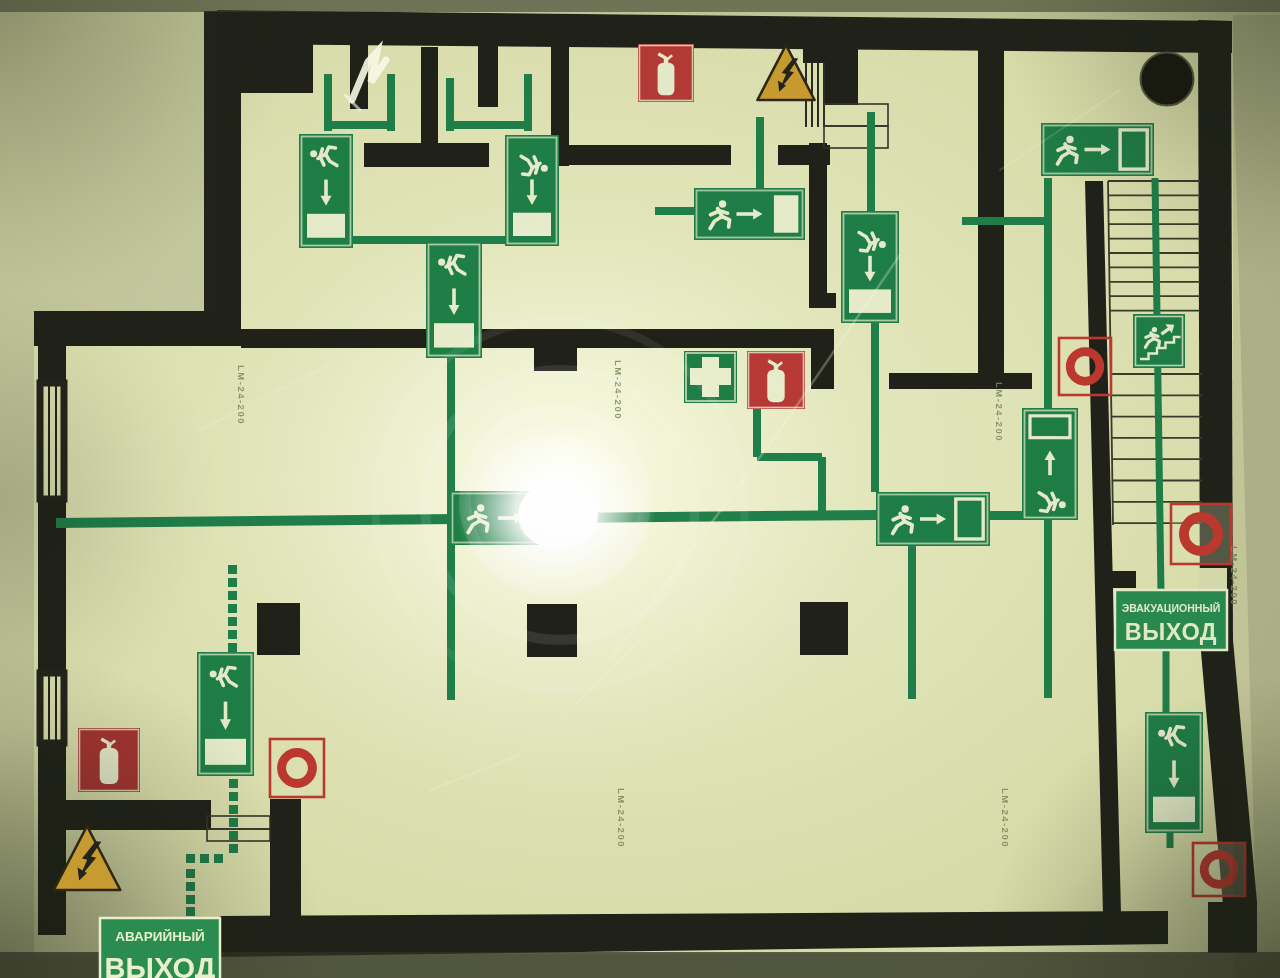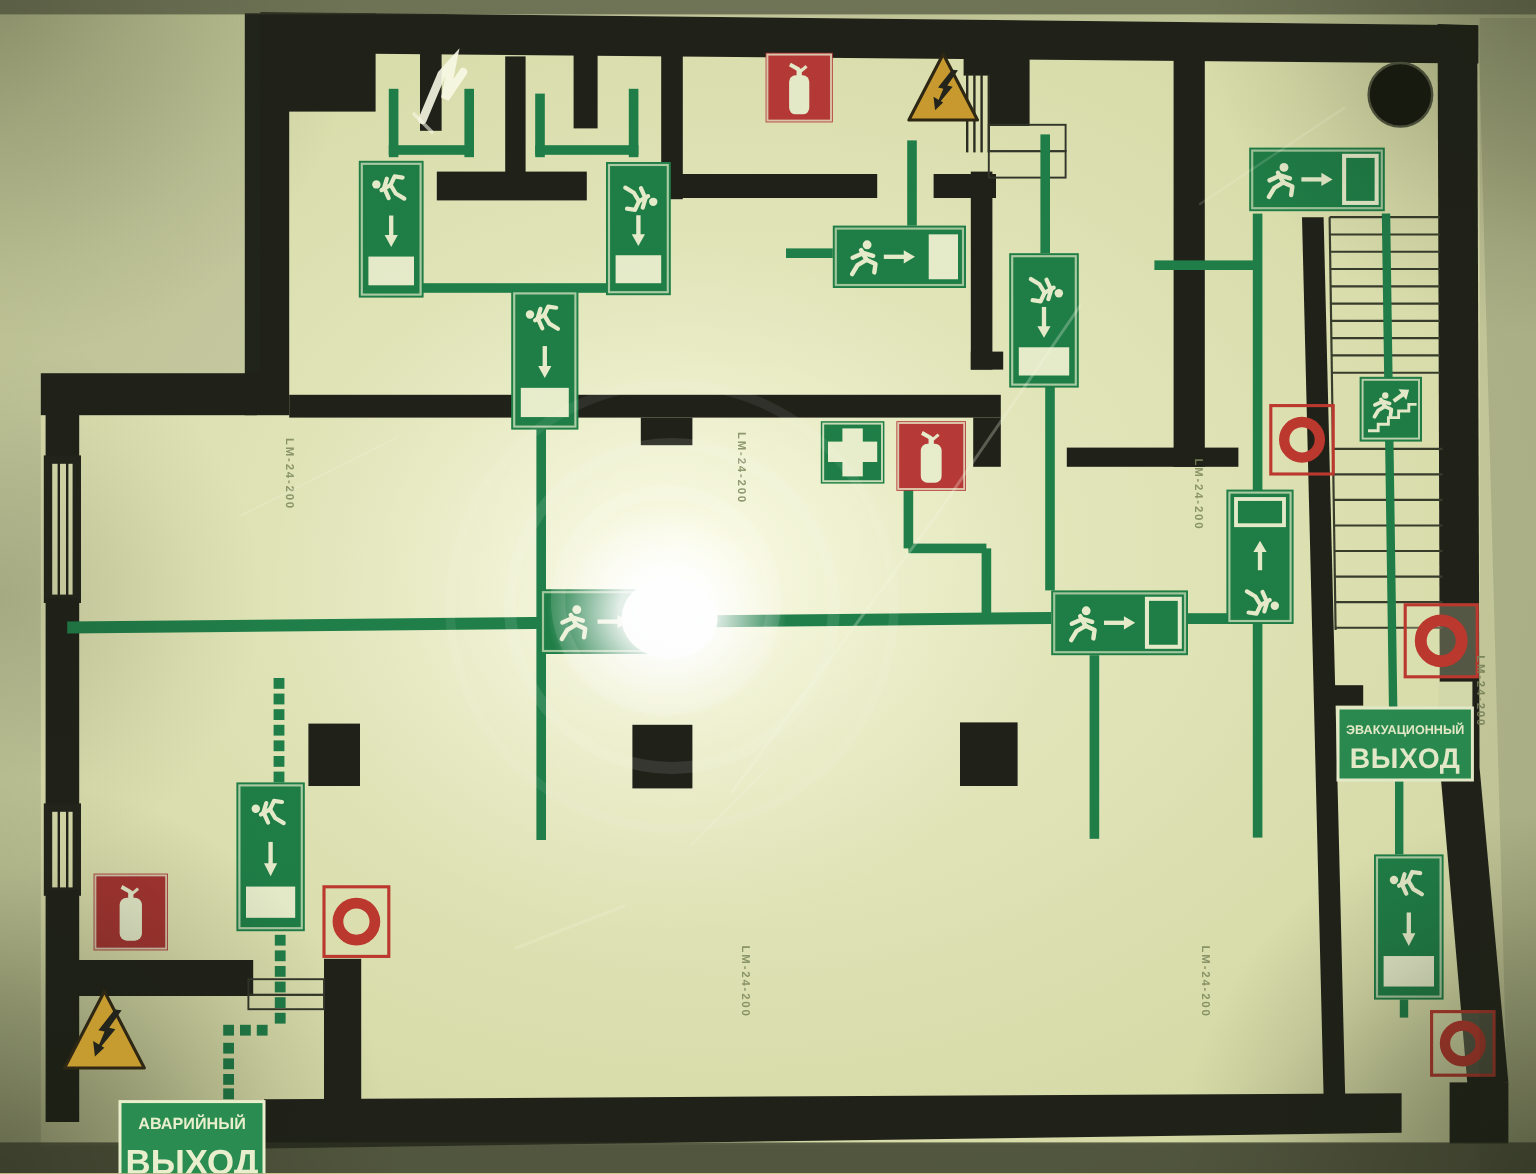--- a/index.html
+++ b/index.html
@@ -1,16 +1,16 @@
 <!DOCTYPE html>
 <html><head>
 <meta charset="utf-8">
 <style>
 html,body{margin:0;padding:0;}
-#wrap{width:1280px;height:978px;overflow:hidden;position:relative;font-family:"Liberation Sans",sans-serif;background:#eab308;}
+#wrap{width:1280px;height:978px;overflow:hidden;position:relative;font-family:"Liberation Sans",sans-serif;background:#7dd3fc;}
 svg{display:block;}
 </style>
 </head>
 <body>
 <div id="wrap">
 <svg width="1280" height="978" viewBox="0 0 1280 978" xmlns="http://www.w3.org/2000/svg">
 
 <rect x="0" y="0" width="1280" height="978" fill="#dde1ac"></rect>
 
 <radialGradient id="sheen" cx="0.5" cy="0.5" r="0.5">

